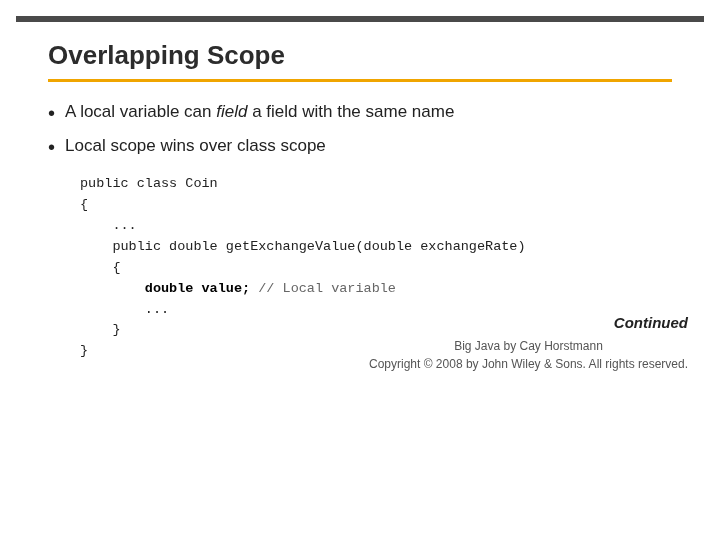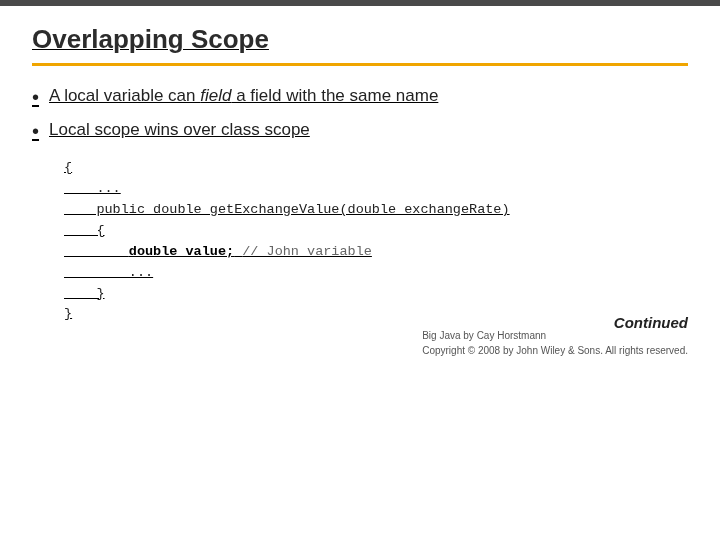--- a/index.html
+++ b/index.html
@@ -14,22 +14,21 @@
       background: #ffffff;
       font-family: Arial, sans-serif;
       overflow: hidden;
     }
 
     .slide {
       width: 720px;
       height: 385px;
       background: #ffffff;
       position: relative;
-      padding: 0;
-      text-decoration: underline;
+      padding: 16px;
     }
 
     .top-border {
       width: 100%;
       height: 6px;
       background: #4a4a4a;
     }
 
     .content {
       padding: 18px 32px 10px 32px;
@@ -97,24 +96,24 @@
       bottom: 54px;
       right: 32px;
       font-size: 15px;
       font-style: italic;
       font-weight: bold;
       color: #222;
     }
 
     .footer {
       position: absolute;
-      bottom: 27px;
+      bottom: 12px;
       right: 32px;
-      text-align: left;
-      font-size: 10px;
+      text-align: center;
+      font-size: 12px;
       color: #555;
       line-height: 1.5;
     }
   </style>
 </head>
 <body>
 
 <div class="slide">
   <div class="top-border"></div>
   <div class="content">
@@ -127,25 +126,26 @@
         <span class="bullet-dot">•</span>
         <span class="bullet-text">A local variable can <em>field</em> a field with the same name</span>
       </div>
       <div class="bullet">
         <span class="bullet-dot">•</span>
         <span class="bullet-text">Local scope wins over class scope</span>
       </div>
     </div>
 
     <div class="code-block">
+      <div>public class Coin</div>
       <div>{</div>
       <div>&nbsp;&nbsp;&nbsp;&nbsp;...</div>
       <div>&nbsp;&nbsp;&nbsp;&nbsp;public double getExchangeValue(double exchangeRate)</div>
       <div>&nbsp;&nbsp;&nbsp;&nbsp;{</div>
-      <div>&nbsp;&nbsp;&nbsp;&nbsp;&nbsp;&nbsp;&nbsp;&nbsp;<span class="bold">double value;</span> <span class="comment">// John variable</span></div>
+      <div>&nbsp;&nbsp;&nbsp;&nbsp;&nbsp;&nbsp;&nbsp;&nbsp;<span class="bold">double value;</span> <span class="comment">// Local variable</span></div>
       <div>&nbsp;&nbsp;&nbsp;&nbsp;&nbsp;&nbsp;&nbsp;&nbsp;...</div>
       <div>&nbsp;&nbsp;&nbsp;&nbsp;}</div>
       <div>}</div>
     </div>
   </div>
 
   <div class="continued">Continued</div>
 
   <div class="footer">
     <div>Big Java by Cay Horstmann</div>

